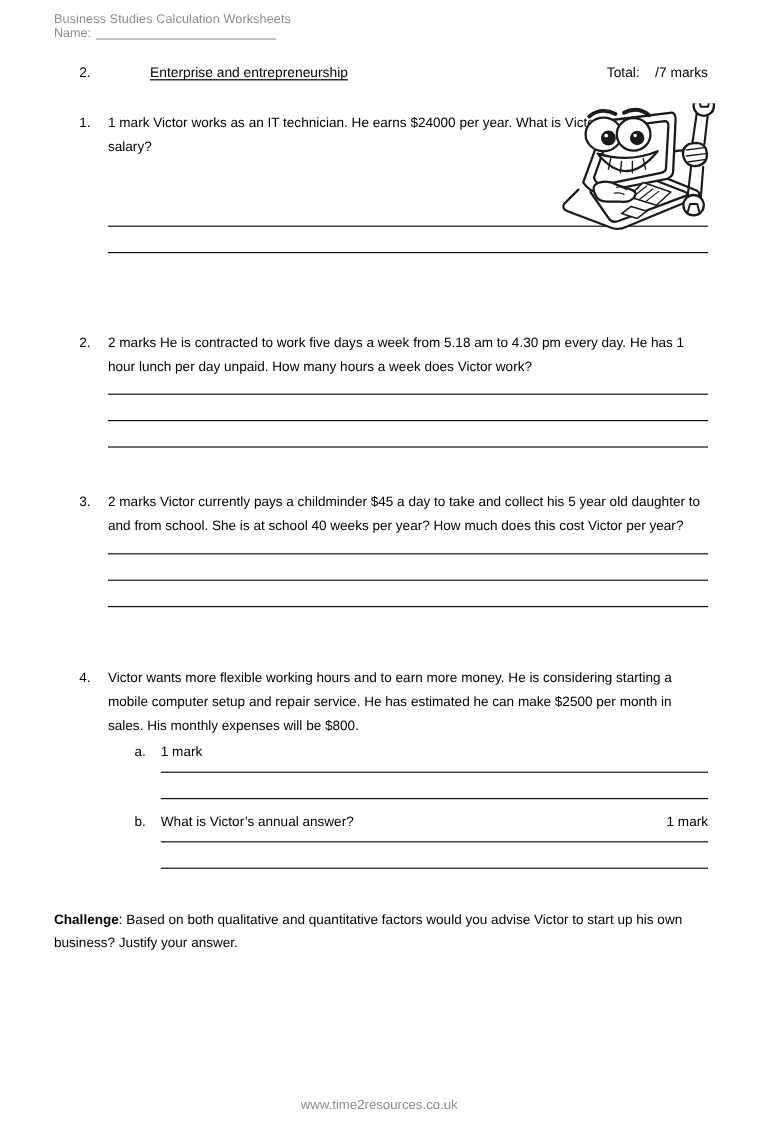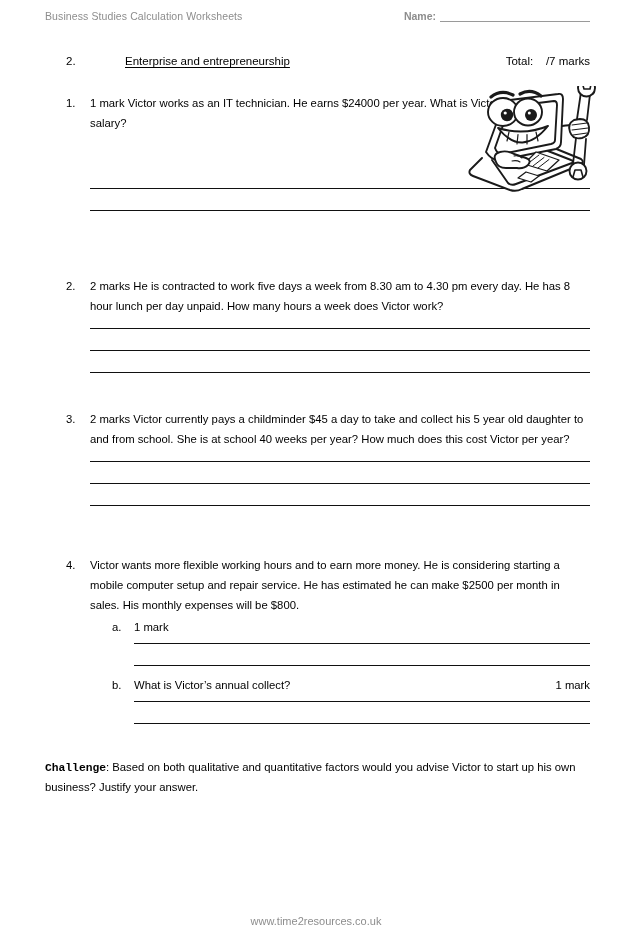--- a/index.html
+++ b/index.html
@@ -26,35 +26,35 @@
   
   .header {
     position: absolute;
     top: 10px;
     left: 45px;
     right: 42px;
     height: 22px;
     display: flex;
     align-items: flex-start;
     justify-content: space-between;
+    flex-direction: column;
   }
   .doc-title {
     font-size: 10.5px;
     color: #8d8d8d;
     letter-spacing: .1px;
     white-space: nowrap;
   }
   .name-field {
     display: flex;
-    align-items: center;
+    align-items: flex-start;
     gap: 4px;
     color: #8d8d8d;
     font-size: 10.5px;
     white-space: nowrap;
-    font-weight: bold;
   }
   .name-rule {
     display: inline-block;
     width: 150px;
     border-bottom: 1px solid #9a9a9a;
     height: 10px;
   }
 
   
   .section-row {
@@ -140,21 +140,21 @@
 
   
   .challenge {
     position: absolute;
     left: 45px;
     right: 42px;
     top: 758px;
     font-size: 11.3px;
     line-height: 19px;
   }
-  .challenge b { font-weight: bold; font-family: Liberation Mono, monospace; }
+  .challenge b { font-weight: bold; }
 
   
   .footer {
     position: absolute;
     left: 0;
     right: 0;
     top: 915px;
     text-align: center;
     font-size: 11px;
     color: #8d8d8d;
@@ -200,21 +200,21 @@
       <div class="rule"></div>
       <div class="rule"></div>
     </div>
   </div>
 
   <div class="q" style="top:276px;">
     <div class="q-head">
       <span class="q-num">2.</span>
       <span class="q-body">
         <span class="marks">2 marks</span>
-        <span class="q-text">He is contracted to work five days a week from 8.30 am to 4.30 pm every day. He has 8 hour lunch per day unpaid. How many hours a week does Victor work?</span>
+        <span class="q-text">He is contracted to work five days a week from 5.18 am to 4.30 pm every day. He has 1 hour lunch per day unpaid. How many hours a week does Victor work?</span>
       </span>
     </div>
     <div class="rules" style="margin-top:12px;margin-left:24px;">
       <div class="rule"></div>
       <div class="rule"></div>
       <div class="rule"></div>
     </div>
   </div>
 
   <div class="q" style="top:409px;">
@@ -247,21 +247,21 @@
       </span>
     </div>
     <div class="sub-rules">
       <div class="rule"></div>
       <div class="rule"></div>
     </div>
 
     <div class="subpart" style="margin-top:9px;">
       <span class="sub-letter">b.</span>
       <span class="sub-body sub-line">
-        <span>What is Victor’s annual collect?</span>
+        <span>What is Victor’s annual answer?</span>
         <span>1 mark</span>
       </span>
     </div>
     <div class="sub-rules">
       <div class="rule"></div>
       <div class="rule"></div>
     </div>
   </div>
 
   <div class="challenge">

